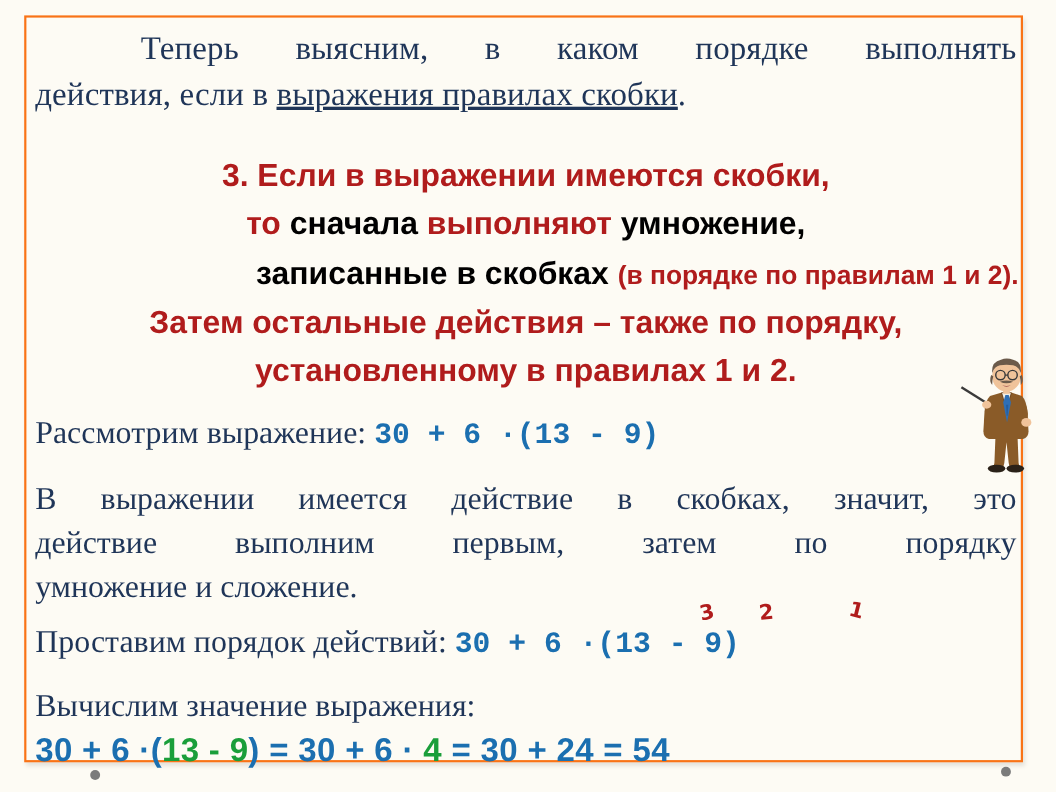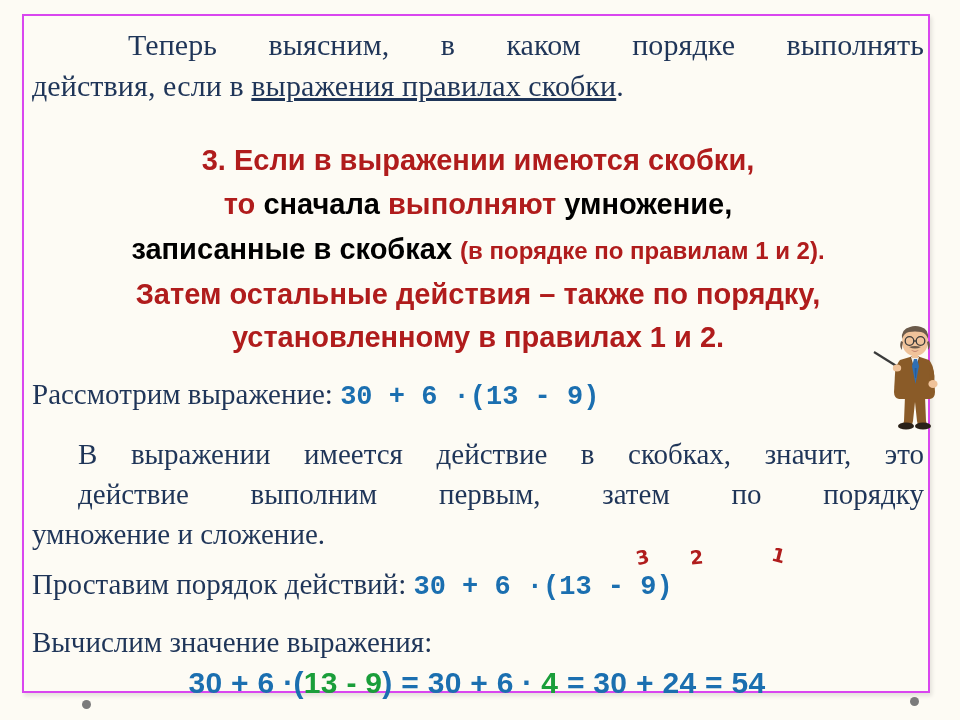--- a/index.html
+++ b/index.html
@@ -22,21 +22,21 @@
     box-sizing: border-box;
   }
 
   
   #frame {
     position: absolute;
     left: 22px;
     top: 14px;
     width: 908px;
     height: 679px;
-    border: 2px solid #d946ef;
+    border: 2px solid #f97316;
     box-sizing: border-box;
     background: #fdfbf4;
     box-shadow: 2px 3px 4px rgba(0,0,0,0.10);
   }
 
   
   .intro {
     position: absolute;
     left: 8px;
     top: 8px;
@@ -60,21 +60,21 @@
     position: absolute;
     left: 6px;
     width: 896px;
     text-align: center;
     font-family: Liberation Sans, sans-serif;
     font-weight: bold;
     white-space: nowrap;
   }
   .rule-l1 { top: 128px; font-size: 29px; }
   .rule-l2 { top: 172px; font-size: 29px; }
-  .rule-l3 { top: 217px; font-size: 29px; }
+  .rule-l3 { top: 217px; font-size: 29px; text-align: right; }
   .rule-l4 { top: 262px; font-size: 29px; }
   .rule-l5 { top: 305px; font-size: 29px; }
 
   .red   { color: #b01c1c; }
   .green { color: #000000; }
   .small-red { color: #b01c1c; font-size: 24px; }
 
   
   .line {
     position: absolute;
@@ -102,37 +102,35 @@
     width: 892px;
     color: #1f3558;
     font-size: 29px;
     line-height: 40px;
     text-align: justify;
   }
   .para2 .j {
     display: block;
     text-align: justify;
     text-align-last: justify;
-    margin-left: 46px;
   }
 
   #l-prostavim { top: 548px; width: 880px; }
   #l-vychislim { top: 606px; width: 880px; }
 
   #l-final {
     position: absolute;
     left: 8px;
     top: 650px;
     width: 890px;
     font-family: "Liberation Sans", "DejaVu Sans", sans-serif;
     font-weight: bold;
     font-size: 30px;
     color: #1b6fb0;
     letter-spacing: 0.3px;
-    text-align: center;
   }
 
   
   .mark {
     position: absolute;
     color: #b01c1c;
     font-family: "DejaVu Sans", sans-serif;
     font-weight: bold;
     font-size: 19px;
     transform: rotate(-12deg);

